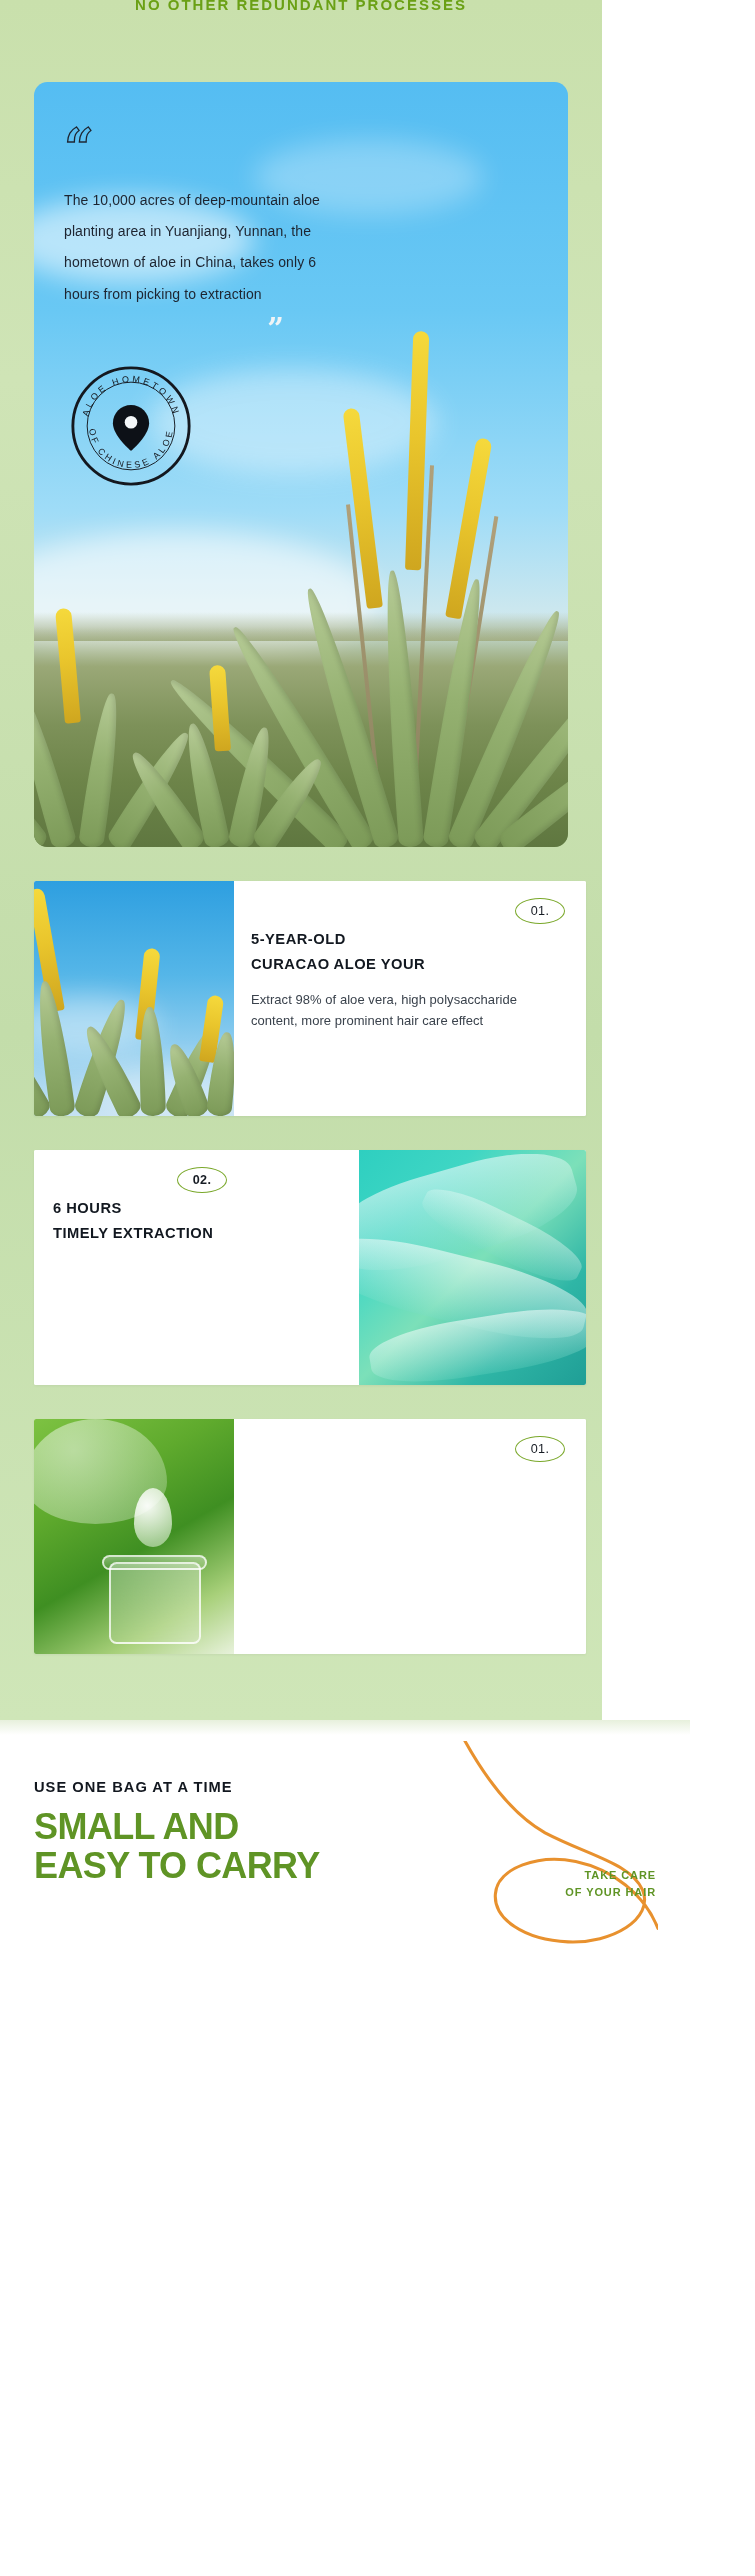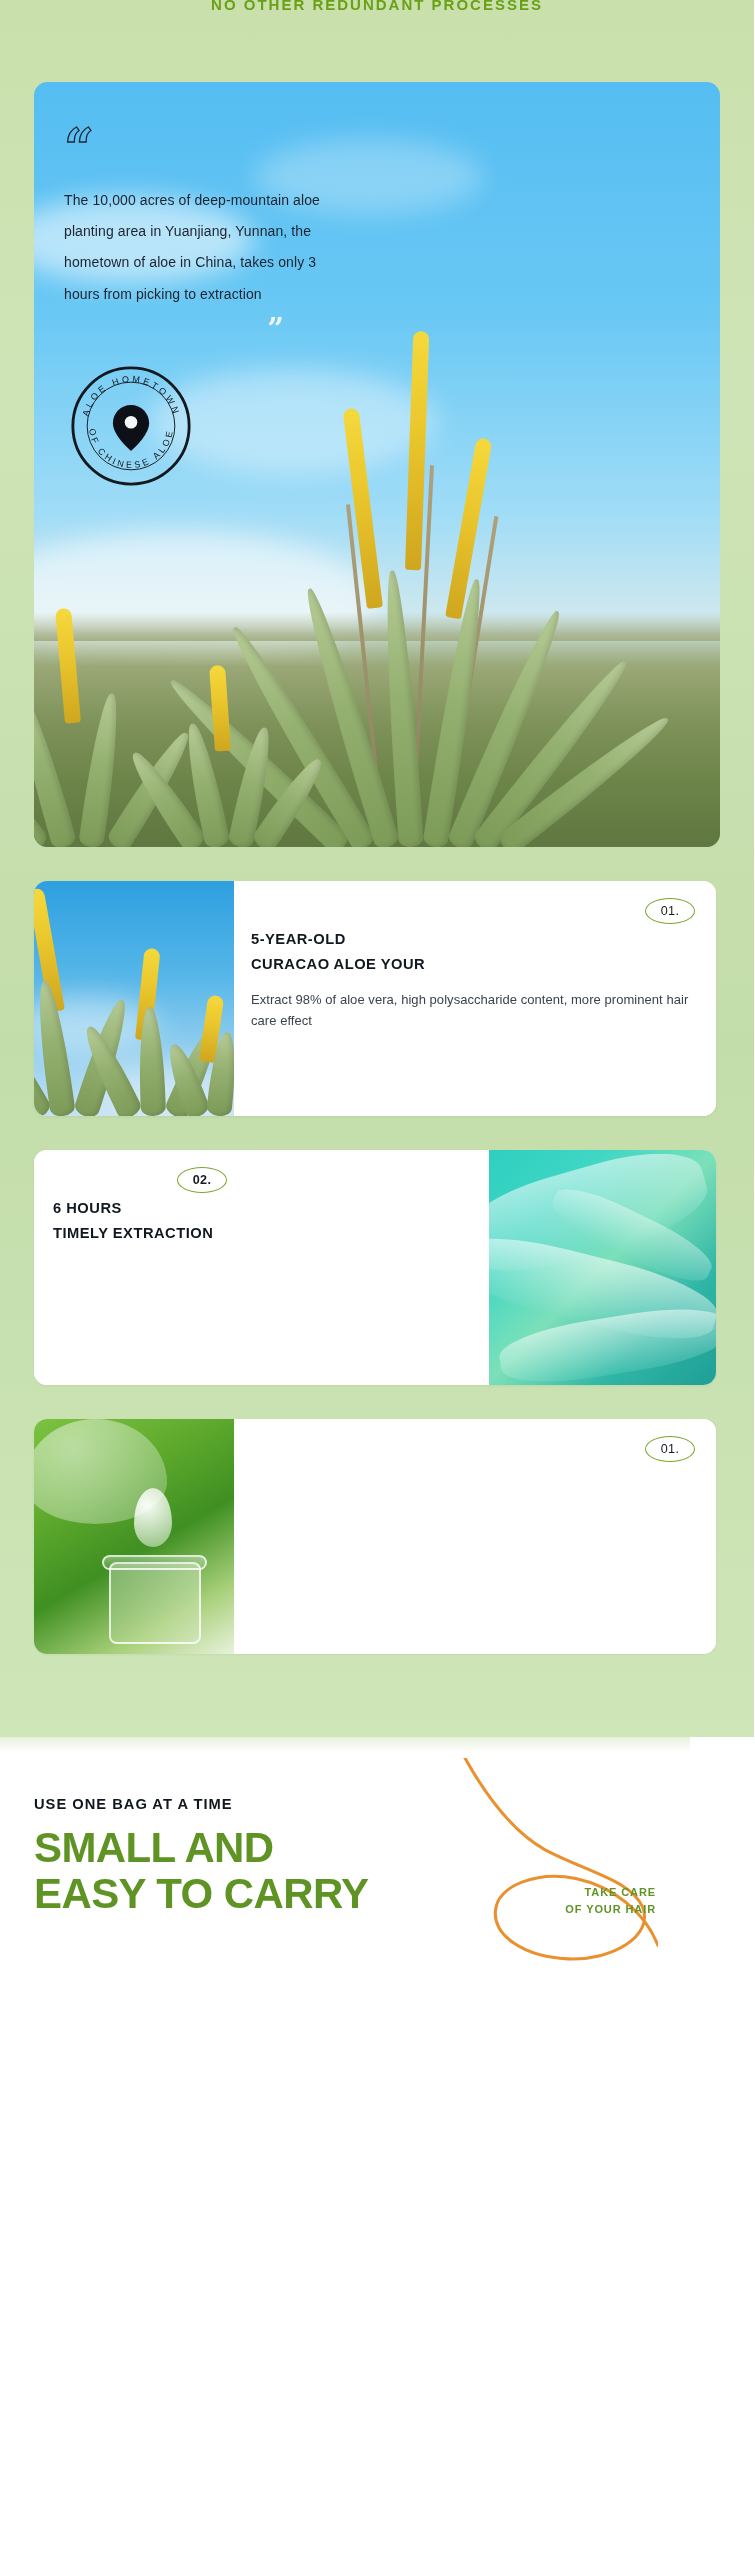--- a/index.html
+++ b/index.html
@@ -9,23 +9,23 @@
     background: #ffffff;
     width: 755px;
     overflow-x: hidden;
   }
 
   .page { position: relative; width: 755px; }
 
   
   .green-section {
     position: relative;
-    width: 754px;
+    width: 602px;
     background: linear-gradient(180deg, #c9e0ac 0%, #cfe4b6 22%, #c3ddaa 60%, #cfe6b8 100%);
-    padding: 0 0 83px 0;
+    padding: 0 0 66px 0;
   }
 
   .eyebrow-strip {
     height: 29px;
     display: flex;
     align-items: flex-start;
     justify-content: center;
     overflow: hidden;
   }
   .eyebrow {
@@ -142,23 +142,23 @@
     top: 283px;
     width: 122px;
     height: 122px;
     z-index: 9;
   }
   .stamp svg { width: 122px; height: 122px; display:block; }
 
   
   .feature-card {
     position: relative;
-    margin: 34px 38px 0 34px;
+    margin: 34px 16px 0 34px;
     height: 235px;
-    border-radius: 13px;
+    border-radius: 2px;
     background: #ffffff;
     overflow: hidden;
     display: flex;
     box-shadow: 0 1px 2.9px rgba(0,0,0,0.05);
   }
   .fc-img { width: 200px; height: 100%; position: relative; overflow: hidden; flex: none; }
   .fc-body {
     flex: 1;
     position: relative;
     padding: 46px 19px 0 17px;
@@ -239,21 +239,21 @@
   }
   .bottom-inner { position: relative; padding: 0 34px; }
   .kicker {
     font-size: 14.7px;
     font-weight: 700;
     letter-spacing: 1px;
     color: #12171f;
     margin-bottom: 13.4px;
   }
   .big-head {
-    font-size: 42px;
+    font-size: 36px;
     font-weight: 700;
     letter-spacing: -0.6px;
     line-height: 1.08;
     color: #5f9425;
   }
   .take-care {
     position: absolute;
     right: 34px;
     top: 88px;
     text-align: right;
@@ -321,21 +321,21 @@
       <div class="aloe" style="left:143px;">
         <div class="spike" style="left:38px; height:86px; bottom:96px; transform:rotate(-4deg);"></div>
         <div class="leaf" style="left:7.6px;  height:113px; transform:rotate(-34deg);"></div>
         <div class="leaf" style="left:29px; height:126px; transform:rotate(-12deg);"></div>
         <div class="leaf" style="left:50px; height:122px; transform:rotate(12deg);"></div>
         <div class="leaf" style="left:71px; height:105px; transform:rotate(34deg);"></div>
       </div>
 
       <div class="quote-block">
         <span class="quote-open">“</span>
-        <p class="quote-text">The 10,000 acres of deep-mountain aloe planting area in Yuanjiang, Yunnan, the hometown of aloe in China, takes only 3 hours from picking to extraction</p>
+        <p class="quote-text">The 10,000 acres of deep-mountain aloe planting area in Yuanjiang, Yunnan, the hometown of aloe in China, takes only 6 hours from picking to extraction</p>
         <span class="quote-close">”</span>
       </div>
 
       <div class="stamp">
         <svg viewBox="0 0 128 128" aria-hidden="true">
           <defs>
             <path id="arcTop" d="M 18,64 A 46,46 0 0 1 110,64"></path>
             <path id="arcBot" d="M 20,64 A 44,44 0 0 0 108,64"></path>
           </defs>
           <circle cx="64" cy="64" r="61" fill="none" stroke="#14181f" stroke-width="3"></circle>

